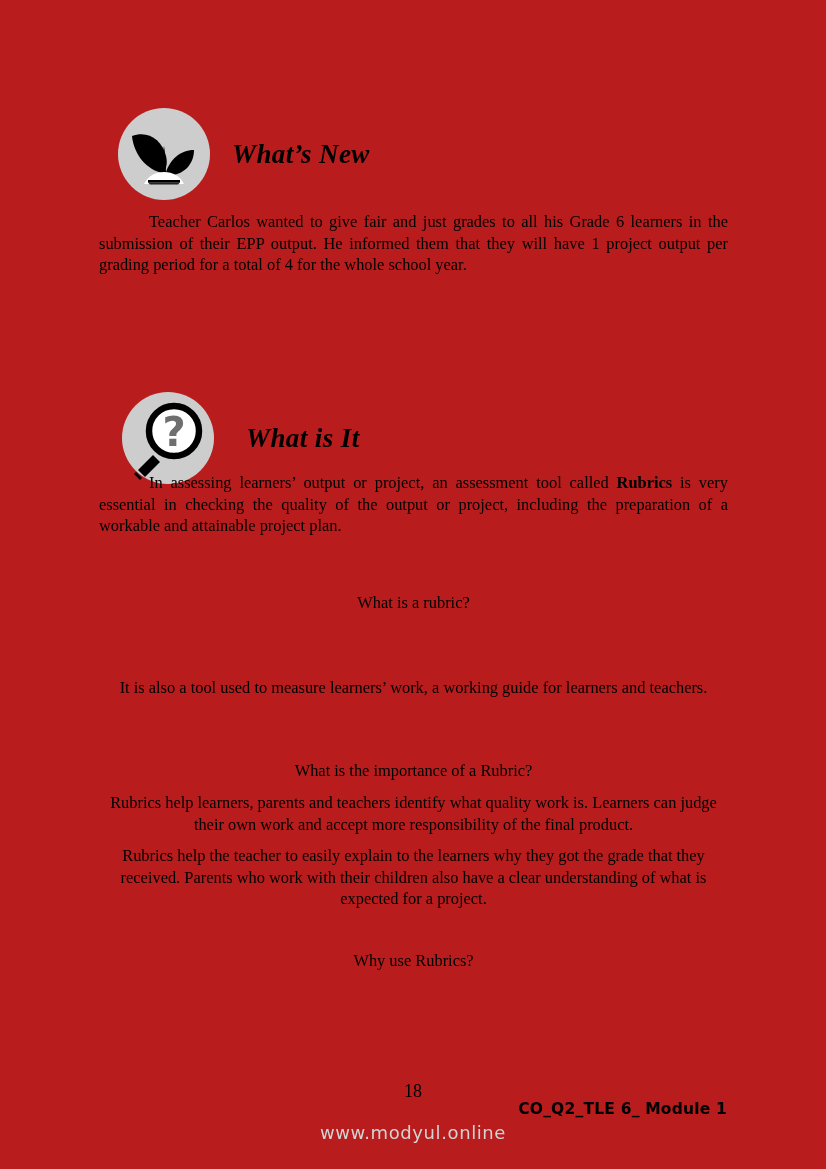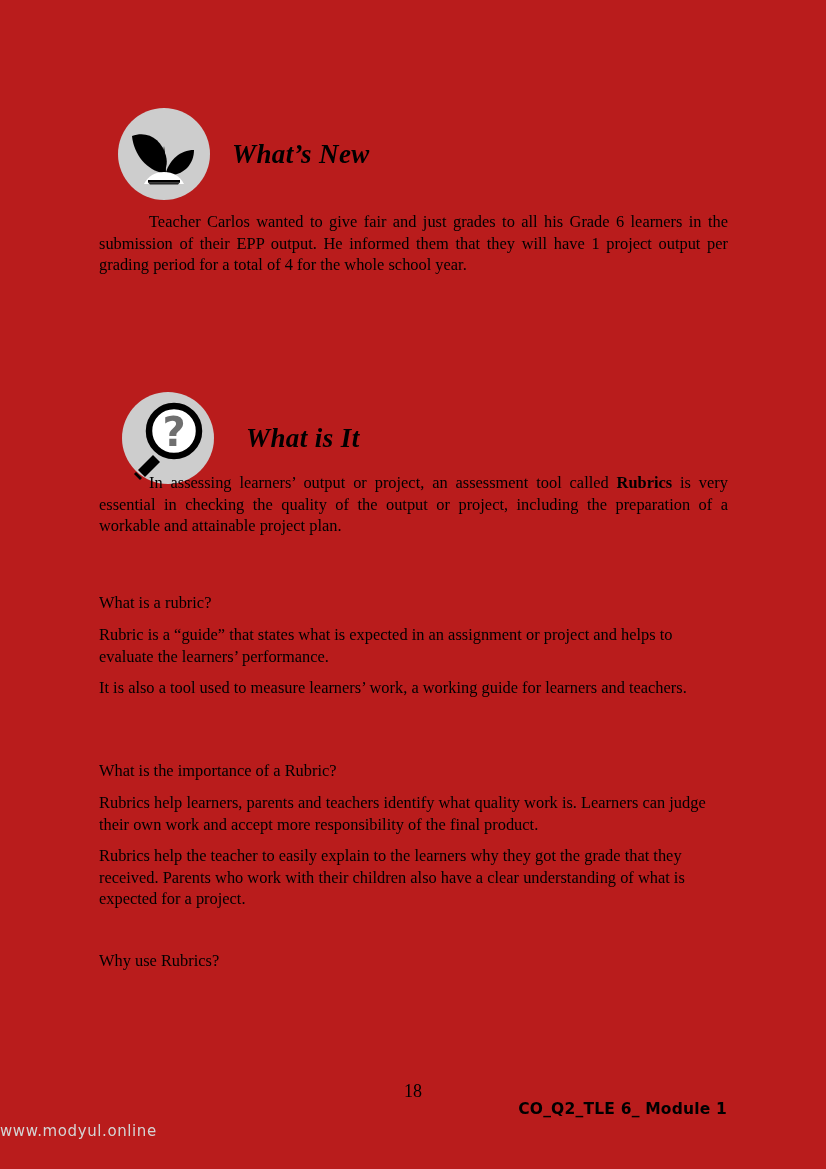--- a/index.html
+++ b/index.html
@@ -64,21 +64,21 @@
 
   
   .text-block {
     position: absolute;
     left: 99px;
     width: 629px;
     font-size: 16.4px;
     line-height: 21.6px;
   }
   .justified { text-align: justify; text-align-last: left; }
-  .plain { text-align: left; }
+  .plain { text-align: center; }
 
   .indent-sm { text-indent: 50px; }
   .indent-lg { text-indent: 112px; }
 
   b, .bold { font-weight: bold; }
 
   #para-scenario   { top: 211px; }
   #para-question   { top: 288px; }
   #para-assessing  { top: 472px; }
 
@@ -110,23 +110,23 @@
     font-weight: bold;
     font-size: 15.5px;
     letter-spacing: 0.2px;
     white-space: nowrap;
   }
   .watermark {
     position: absolute;
     top: 1122px;
     left: 0;
     width: 826px;
-    text-align: left;
+    text-align: center;
     font-family: "DejaVu Sans", "Liberation Sans", sans-serif;
-    font-size: 15px;
+    font-size: 18px;
     letter-spacing: 0.6px;
     color: #d4d4d4;
     user-select: none;
   }
 </style>
 </head>
 <body>
 
 <div class="page">
 
@@ -167,21 +167,20 @@
       </svg>
     </div>
     <div class="section-title">What is It</div>
   </div>
 
   <div class="text-block justified indent-sm" id="para-assessing">
     <span>In assessing learners’ output or project, an assessment tool called </span><b>Rubrics</b><span> is very essential in checking the quality of the output or project, including the preparation of a workable and attainable project plan.</span>
   </div>
 
   <div class="text-block plain" id="q-rubric">What is a rubric?</div>
-  <div class="text-block plain" id="p-rubric-guide">Rubric is a “guide” that states what is expected in an assignment or project and helps to evaluate the learners’ performance.</div>
   <div class="text-block plain" id="p-rubric-tool">It is also a tool used to measure learners’ work, a working guide for learners and teachers.</div>
 
   <div class="text-block plain" id="q-importance">What is the importance of a Rubric?</div>
   <div class="text-block plain" id="p-importance-1">Rubrics help learners, parents and teachers identify what quality work is. Learners can judge their own work and accept more responsibility of the final product.</div>
   <div class="text-block plain" id="p-importance-2">Rubrics help the teacher to easily explain to the learners why they got the grade that they received. Parents who work with their children also have a clear understanding of what is expected for a project.</div>
 
   <div class="text-block plain" id="q-why">Why use Rubrics?</div>
 
   <div class="page-number">18</div>
   <div class="footer-label">CO_Q2_TLE 6_ Module 1</div>

